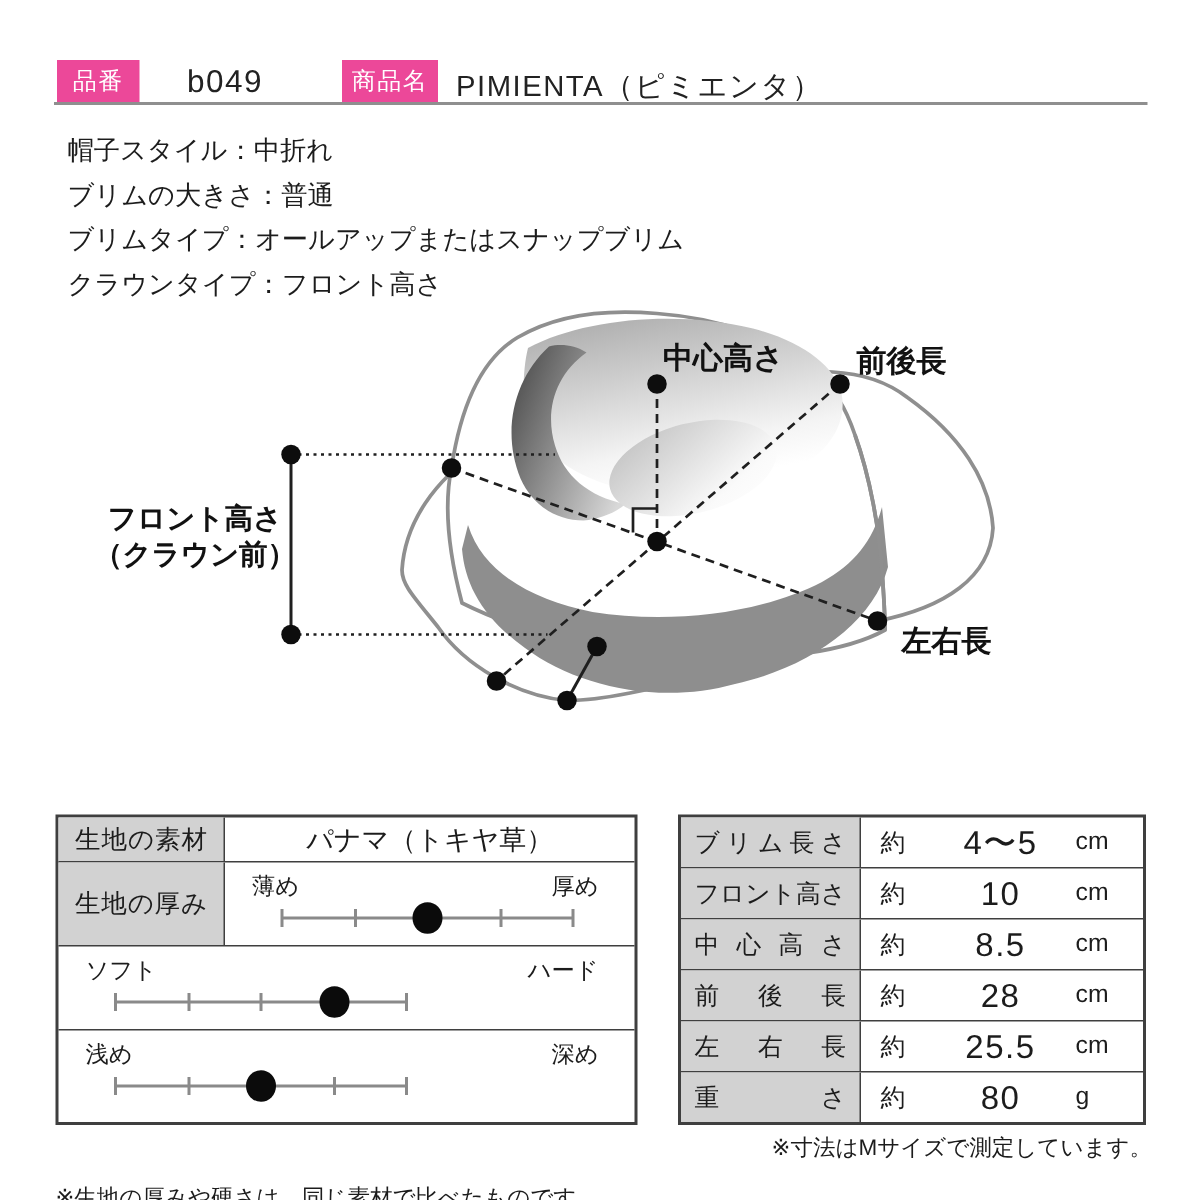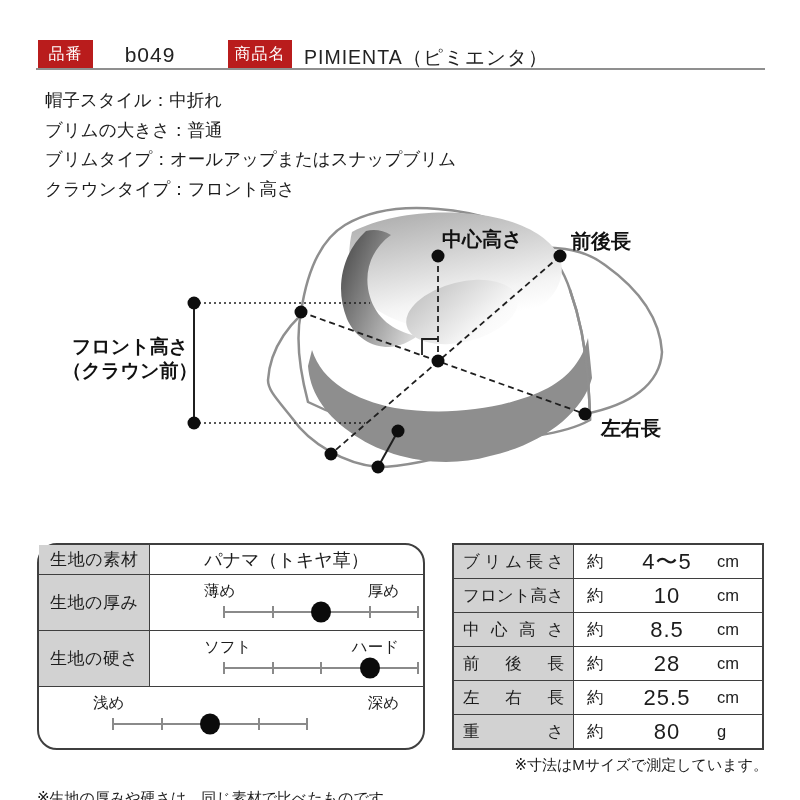--- a/index.html
+++ b/index.html
@@ -1,20 +1,20 @@
 <!DOCTYPE html>
 <html><head>
 <meta charset="utf-8">
 <style>
   html,body{margin:0;padding:0;background:#fff;}
   body{width:800px;height:800px;position:relative;overflow:hidden;
        font-family:"Liberation Sans","DejaVu Sans",sans-serif;color:#1c1c1c;}
   .abs{position:absolute;}
   
-  .hdr-box{background:#b91c1c;color:#fff;display:flex;align-items:center;justify-content:center;
+  .hdr-box{background:#ec4899;color:#fff;display:flex;align-items:center;justify-content:center;
            font-size:16px;letter-spacing:1px;}
   .hdr-val{font-size:21px;letter-spacing:1px;color:#222;}
   .hdr-rule{background:#8f8f8f;height:2px;}
   
   .spec-line{font-size:17.5px;line-height:29.5px;white-space:nowrap;}
   
   .dlabel{font-weight:bold;font-size:20px;color:#111;white-space:nowrap;line-height:1.28;}
   
   .tbl{border:2px solid #3f3f3f;display:flex;flex-direction:column;box-sizing:border-box;background:#fff;}
   .trow{display:flex;box-sizing:border-box;}
@@ -25,21 +25,21 @@
   .f-lab{width:111px;font-size:17px;}
   .f-lab .jl{padding:0 11px;}
   .f-val{flex:1;justify-content:center;font-size:18px;position:relative;}
   .s-lab{width:120px;font-size:16.5px;}
   .s-lab .jl{padding:0 9px;}
   .s-val{flex:1;font-size:16.5px;}
   .approx{margin-left:13px;width:30px;}
   .num{flex:1;text-align:center;font-size:22px;letter-spacing:1px;}
   .unit{width:38px;margin-right:7px;text-align:left;}
   
-  .slider-cell{position:relative;margin-left:36px;}
+  .slider-cell{position:relative;}
   .smin,.smax{position:absolute;top:6px;font-size:15.5px;}
   .smin{left:18px;}
   .smax{right:24px;}
   .track{position:absolute;left:38px;top:36px;width:194px;height:2px;background:#8a8a8a;}
   .tick{position:absolute;top:-5px;width:2px;height:12px;background:#8a8a8a;transform:translateX(-50%);}
   .knob{position:absolute;top:1px;width:20px;height:21px;border-radius:50%;background:#0b0b0b;
         transform:translate(-50%,-50%);}
   .footnote{font-size:15px;color:#1c1c1c;white-space:nowrap;}
 </style>
 </head>
@@ -129,21 +129,21 @@
 
   <div class="abs dlabel" style="left:442px;top:27px;">中心高さ</div>
   <div class="abs dlabel" style="left:571px;top:29px;">前後長</div>
   <div class="abs dlabel" style="left:58px;top:135px;width:144px;text-align:center;font-size:19px;">
     <div>フロント高さ</div>
     <div>（クラウン前）</div>
   </div>
   <div class="abs dlabel" style="left:601px;top:216px;">左右長</div>
 </div>
 
-<div class="abs tbl" style="left:37px;top:543px;width:388px;height:207px;border-radius:20px;">
+<div class="abs tbl" style="left:37px;top:543px;width:388px;height:207px;">
   <div class="trow" style="height:30px;">
     <div class="cell lab f-lab">
       <span class="jl">生地の素材</span>
     </div>
     <div class="cell f-val">パナマ（トキヤ草）</div>
   </div>
 
   <div class="trow" style="height:56px;">
     <div class="cell lab f-lab">
       <span class="jl">生地の厚み</span>
@@ -156,23 +156,20 @@
         <span class="tick" style="left:25%"></span>
         <span class="tick" style="left:50%"></span>
         <span class="tick" style="left:75%"></span>
         <span class="tick" style="left:100%"></span>
         <span class="knob" style="left: 50%;"></span>
       </div>
     </div>
   </div>
 
   <div class="trow" style="height:56px;">
-    <div class="cell lab f-lab">
-      <span class="jl">生地の硬さ</span>
-    </div>
     <div class="cell f-val slider-cell">
       <span class="smin">ソフト</span>
       <span class="smax">ハード</span>
       <div class="track">
         <span class="tick" style="left:0%"></span>
         <span class="tick" style="left:25%"></span>
         <span class="tick" style="left:50%"></span>
         <span class="tick" style="left:75%"></span>
         <span class="tick" style="left:100%"></span>
         <span class="knob" style="left: 75%;"></span>

